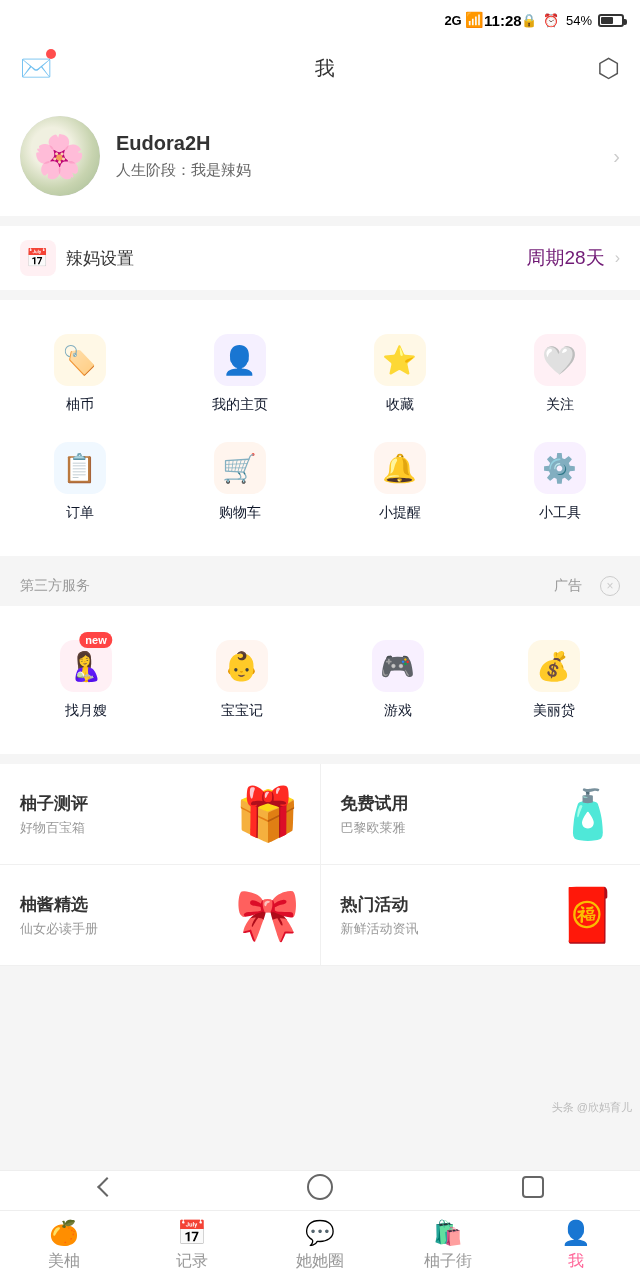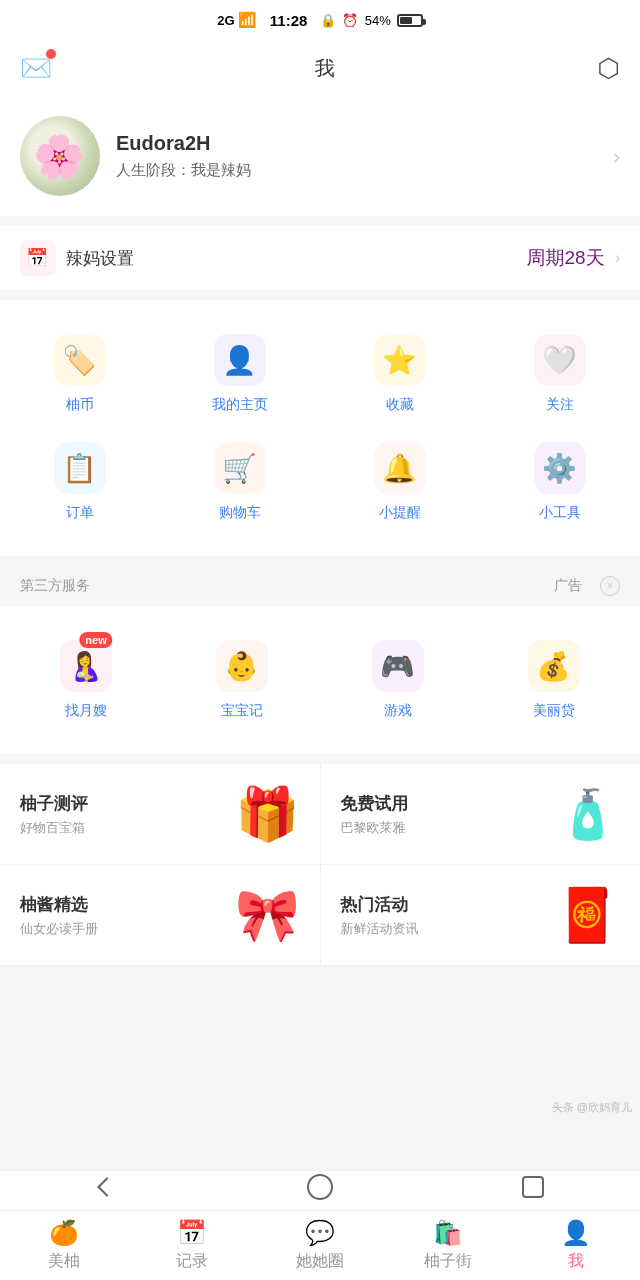--- a/index.html
+++ b/index.html
@@ -9,25 +9,24 @@
       min-height: 1280px;
       font-family: -apple-system, "PingFang SC", "Helvetica Neue", sans-serif;
       background: #f5f5f5;
       overflow-x: hidden;
     }
 
     
     .status-bar {
       background: #fff;
       display: flex;
-      justify-content: center;
+      justify-content: flex-end;
       align-items: center;
       padding: 8px 16px;
       height: 40px;
-      gap: 13px;
     }
     .status-left { font-size: 13px; font-weight: 600; }
     .status-center { font-size: 15px; font-weight: 700; }
     .status-right { display: flex; align-items: center; gap: 6px; font-size: 13px; }
     .battery-icon {
       display: inline-block; width: 26px; height: 13px;
       border: 2px solid #333; border-radius: 3px; position: relative;
       vertical-align: middle;
     }
     .battery-icon::after {
@@ -124,21 +123,21 @@
       padding: 14px 8px;
       gap: 10px;
       cursor: pointer;
     }
     .grid-icon-wrap {
       width: 52px; height: 52px;
       border-radius: 14px;
       display: flex; align-items: center; justify-content: center;
       font-size: 26px;
     }
-    .grid-label { font-size: 14px; color: #3b82f6; }
+    .grid-label { font-size: 14px; color: #0f172a; }
 
     
     .icon-yellow { background: #fff8e6; }
     
     .icon-purple { background: #f5f0ff; }
     
     .icon-star-bg { background: #fff8e6; }
     
     .icon-pink { background: #fff0f5; }
     

